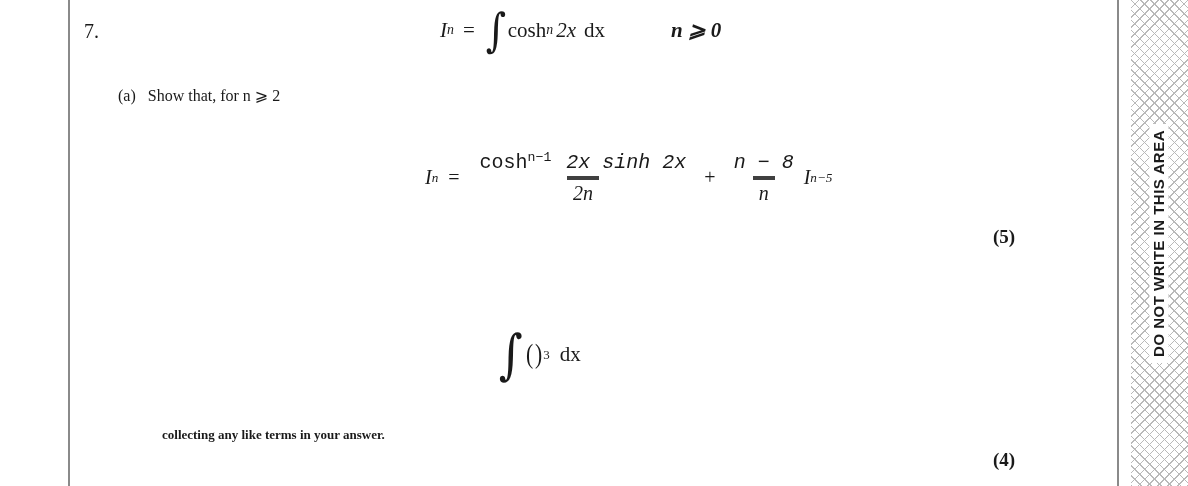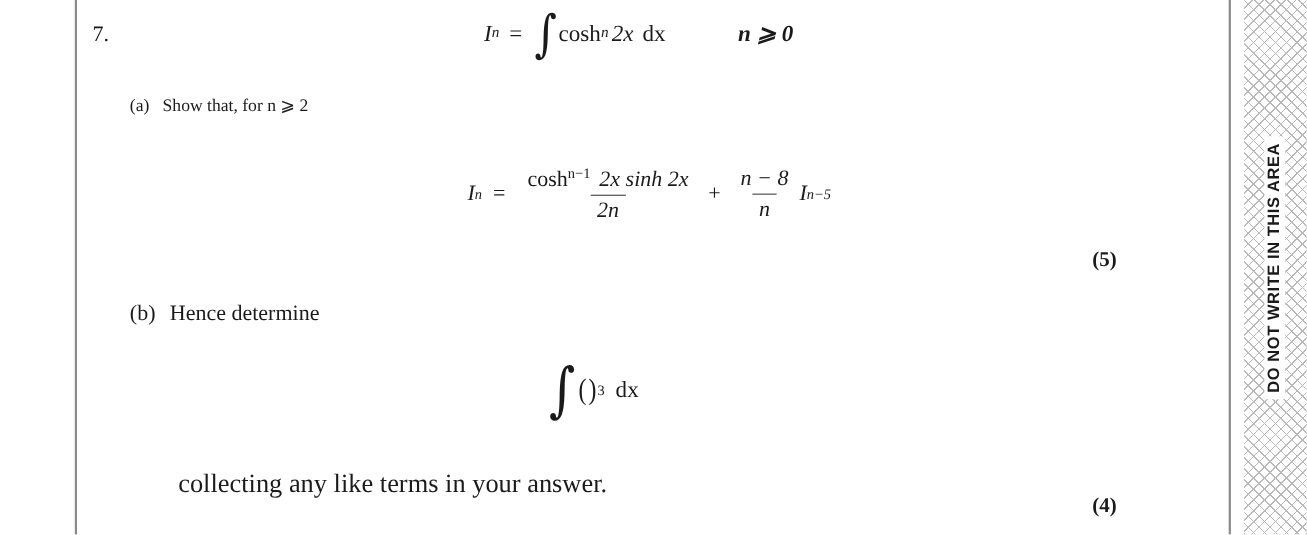--- a/index.html
+++ b/index.html
@@ -145,24 +145,25 @@
   .frac {
     display: inline-flex;
     flex-direction: column;
     align-items: center;
     vertical-align: middle;
     margin: 0 4px;
   }
   .frac .num {
     padding: 0 6px 2px 6px;
     line-height: 1.15;
+    font-family: Liberation Mono, monospace;
   }
   .frac .den {
     padding: 2px 6px 0 6px;
-    border-top: 1px solid #404040;
+    border-top: 4px solid #404040;
     line-height: 1.15;
   }
   .plus { margin: 0 8px; }
 
   .marks-5 {
     position: absolute;
     left: 993px;
     top: 226px;
     font-size: 19px;
     font-weight: bold;
@@ -203,22 +204,23 @@
     font-size: 0.62em;
     vertical-align: 0.75em;
     font-style: normal;
   }
   .dx { margin-left: 10px; }
 
   .collect {
     position: absolute;
     left: 162px;
     top: 427px;
-    font-size: 24px;
-    white-space: nowrap;
+    font-size: 13px;
+    white-space: nowrap;
+    font-weight: bold;
   }
 </style>
 </head>
 <body>
 
 <div class="page">
 
   <div class="rule-left"></div>
   <div class="rule-right"></div>
 
@@ -265,24 +267,20 @@
       <span class="num it">n − 8</span>
       <span class="den it">n</span>
     </span>
 
     <span class="it">I</span>
       <span class="sub">n−5</span>
   </div>
 
   <div class="marks-5">(5)</div>
 
-  <div class="part-b">
-    <span>(b)</span>
-    <span style="margin-left:8px">Hence determine</span>
-  </div>
 
   <div class="integral-b math">
     <span class="intsym lg">∫</span>
     <span class="paren">(</span>
     <span class="paren">)</span>
       <span class="exp3">3</span>
     <span class="dx">dx</span>
   </div>
 
   <div class="collect">collecting any like terms in your answer.</div>

